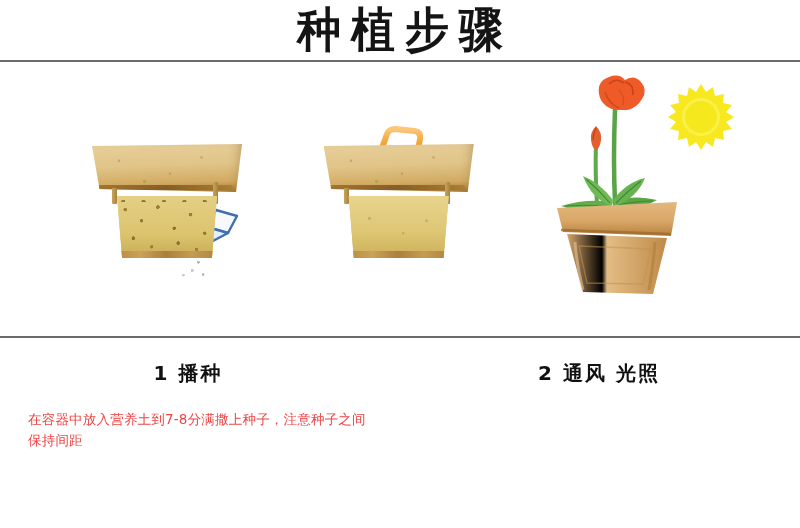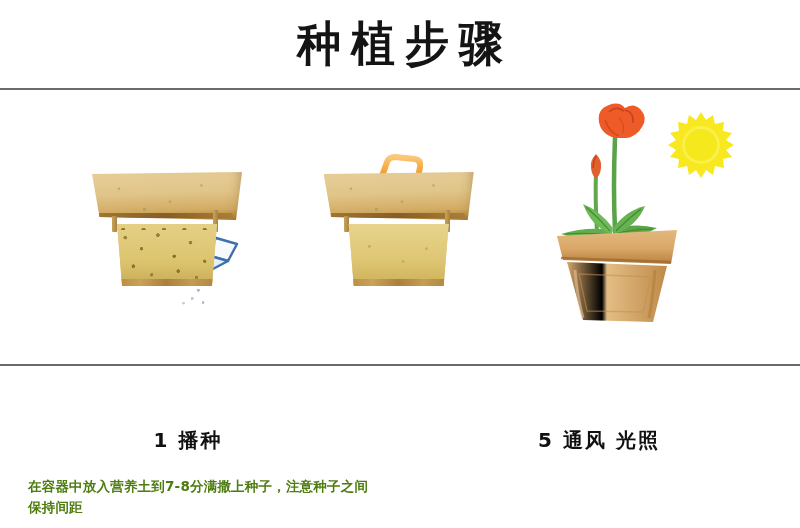--- a/index.html
+++ b/index.html
@@ -11,21 +11,21 @@
     width: 800px;
     height: 528px;
     font-family: "DejaVu Sans", "Liberation Sans", sans-serif;
     color: #1a1a1a;
     overflow: hidden;
     position: relative;
   }
 
   
   .title-bar {
-    height: 88px;
+    height: 60px;
     display: flex;
     align-items: center;
     justify-content: center;
     box-sizing: border-box;
   }
   .title-text {
     font-size: 44px;
     font-weight: 700;
     letter-spacing: 10px;
     line-height: 1;
@@ -176,27 +176,26 @@
     padding: 0 16px;
   }
   .step-heading {
     text-align: center;
     font-size: 20px;
     font-weight: 700;
     letter-spacing: 2px;
     color: #111;
     margin-bottom: 22px;
     white-space: nowrap;
-    margin-top: 39px;
   }
   .step-body {
     font-size: 13.5px;
-    font-weight: 700;
+    font-weight: 400;
     line-height: 1.55;
-    color: #4d7c0f;
+    color: #ef4444;
     letter-spacing: .2px;
   }
   .cell-1 .step-body { padding-left: 12px; padding-right: 6px; }
   .cell-2 .step-body { padding-left: 2px; padding-right: 2px; }
   .cell-3 .step-body { padding-left: 10px; padding-right: 2px; }
   .cell-1 .step-heading { padding-right: 24px; }
   .cell-2 .step-heading { padding-right: 4px; }
   .cell-3 .step-heading { padding-right: 2px; }
 </style>
 </head>
@@ -354,15 +353,15 @@
 
 <div class="caption-row">
 
   <div class="caption-cell cell-1">
     <div class="step-heading">1 播种</div>
     <div class="step-body">在容器中放入营养土到7-8分满撒上种子，注意种子之间保持间距</div>
   </div>
 
 
   <div class="caption-cell cell-3">
-    <div class="step-heading">5 通风 光照</div>
+    <div class="step-heading">2 通风 光照</div>
   </div>
 </div>
 
 </body></html>

